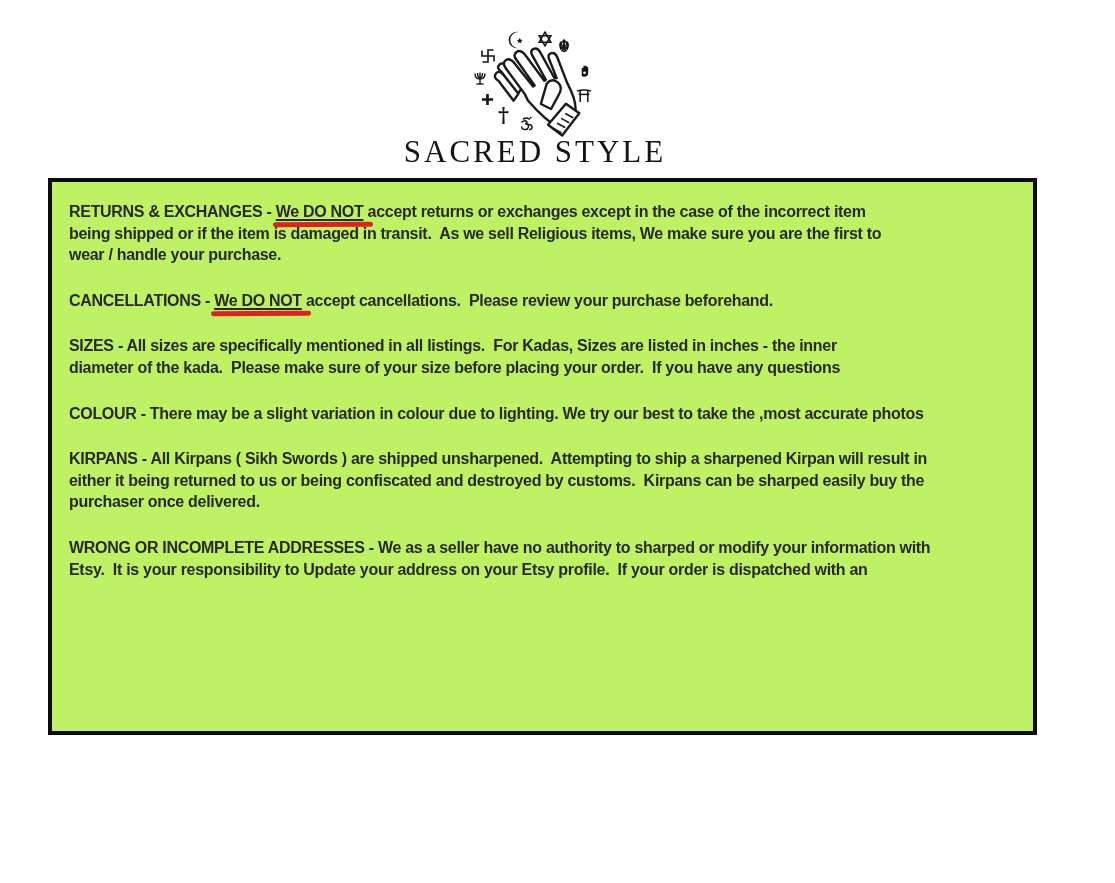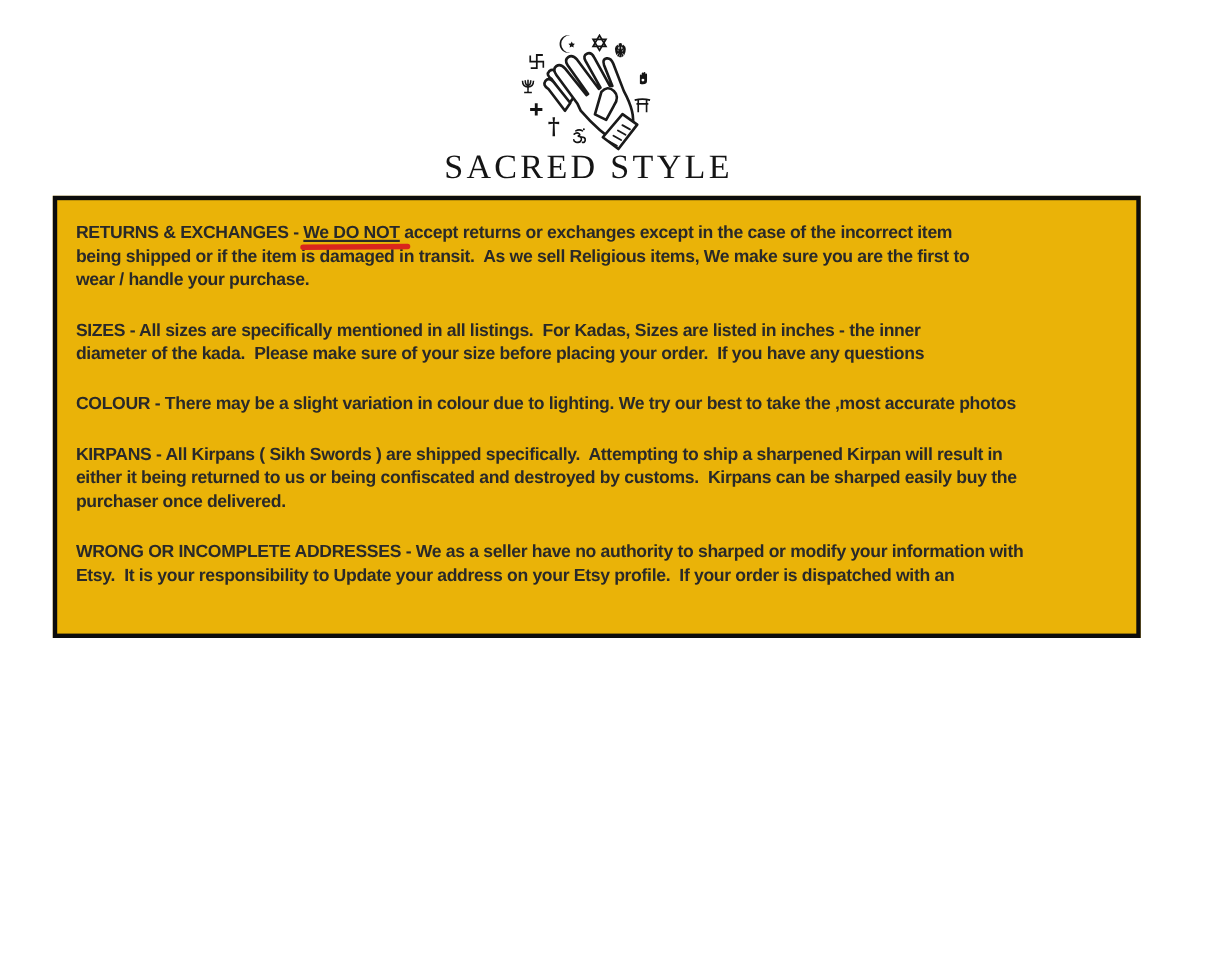--- a/index.html
+++ b/index.html
@@ -50,24 +50,24 @@
     color: #141414;
     white-space: nowrap;
   }
 
   
   .policy-box {
     position: absolute;
     left: 48px;
     top: 178px;
     width: 989px;
-    height: 402px;
+    height: 557px;
     box-sizing: border-box;
     border: 4px solid #0c0c0c;
-    background: #eab308;
+    background: #bef264;
     overflow: hidden;
   }
   .policy-text {
     padding: 19px 14px 0 17px;
   }
   .policy-text p {
     margin: 0 0 24px 0;
     font-size: 16px;
     font-weight: bold;
     line-height: 21.6px;
@@ -185,18 +185,19 @@
       </g>
     </svg>
   </span>
 
   <div class="wordmark">SACRED STYLE</div>
 </div>
 
 <div class="policy-box">
   <div class="policy-text">
       <p><span>RETURNS &amp; EXCHANGES - </span><span class="redmark">We DO NOT</span><span> accept returns or exchanges except in the case of the incorrect item</span><br><span>being shipped or if the item is damaged in transit.  As we sell Religious items, We make sure you are the first to</span><br><span>wear / handle your purchase.</span></p>
+      <p><span>CANCELLATIONS - </span><span class="redmark">We DO NOT</span><span> accept cancellations.  Please review your purchase beforehand.</span></p>
       <p><span>SIZES - All sizes are specifically mentioned in all listings.  For Kadas, Sizes are listed in inches - the inner</span><br><span>diameter of the kada.  Please make sure of your size before placing your order.  If you have any questions</span><br></p>
       <p><span>COLOUR - There may be a slight variation in colour due to lighting. We try our best to take the ,most accurate photos</span></p>
-      <p><span>KIRPANS - All Kirpans ( Sikh Swords ) are shipped specifically.  Attempting to ship a sharpened Kirpan will result in</span><br><span>either it being returned to us or being confiscated and destroyed by customs.  Kirpans can be sharped easily buy the</span><br><span>purchaser once delivered.</span></p>
+      <p><span>KIRPANS - All Kirpans ( Sikh Swords ) are shipped unsharpened.  Attempting to ship a sharpened Kirpan will result in</span><br><span>either it being returned to us or being confiscated and destroyed by customs.  Kirpans can be sharped easily buy the</span><br><span>purchaser once delivered.</span></p>
       <p><span>WRONG OR INCOMPLETE ADDRESSES - We as a seller have no authority to sharped or modify your information with</span><br><span>Etsy.  It is your responsibility to Update your address on your Etsy profile.  If your order is dispatched with an</span><br></p>
     </div>
 </div>
 
 </body></html>

